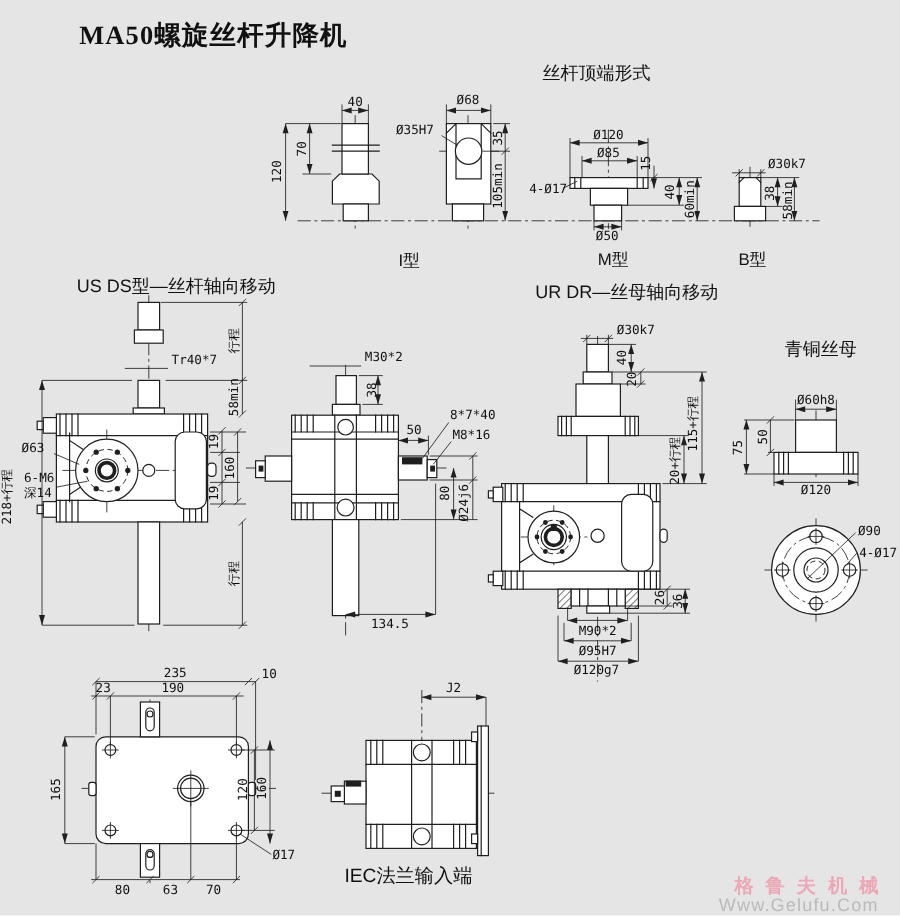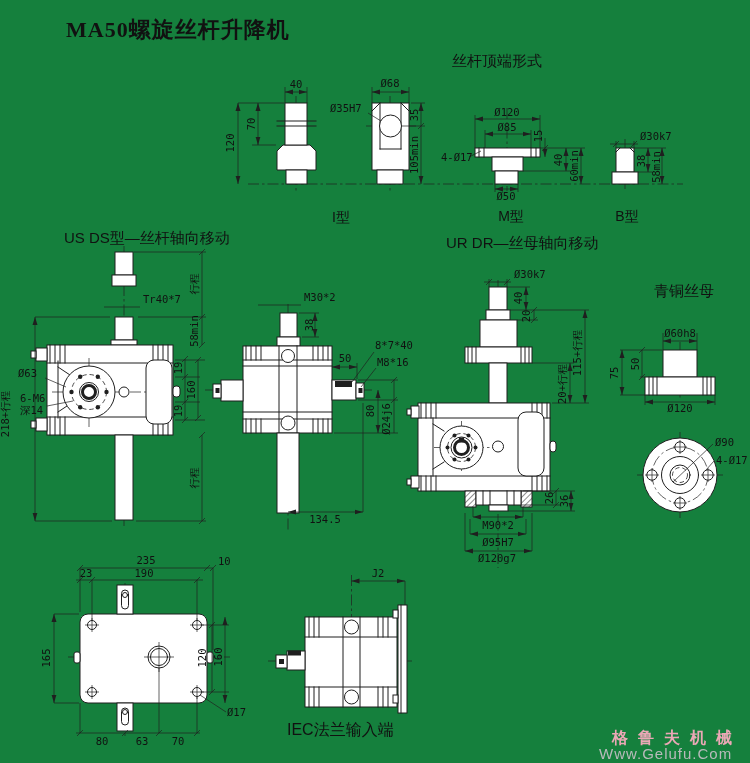--- a/index.html
+++ b/index.html
@@ -1,16 +1,16 @@
 <!DOCTYPE html>
 <html><head>
 <meta charset="utf-8">
 <style>
   html,body{margin:0;padding:0;background:#fff;}
-  .stage{position:relative;width:750px;height:763px;background:#15803d;overflow:hidden;
+  .stage{position:relative;width:750px;height:763px;background:#e5e5e5;overflow:hidden;
          font-family:"Liberation Sans","DejaVu Sans",sans-serif;}
   svg{position:absolute;left:0;top:0;}
   .ln{stroke:#1f1f1f;stroke-width:1;fill:none;stroke-linecap:square;}
   .fw{stroke:#1f1f1f;stroke-width:1;fill:#ffffff;}
   .thk{stroke:#1f1f1f;stroke-width:3;fill:#ffffff;}
   .thin{stroke:#1f1f1f;stroke-width:.7;fill:none;}
   .cl{stroke:#1f1f1f;stroke-width:.7;fill:none;stroke-dasharray:11 3 2.5 3;}
   .dsh{stroke:#1f1f1f;stroke-width:.8;fill:none;stroke-dasharray:4.5 3;}
   .blk{fill:#1f1f1f;stroke:none;}
   .htc{fill:url(#hatch);stroke:#1f1f1f;stroke-width:1;}

